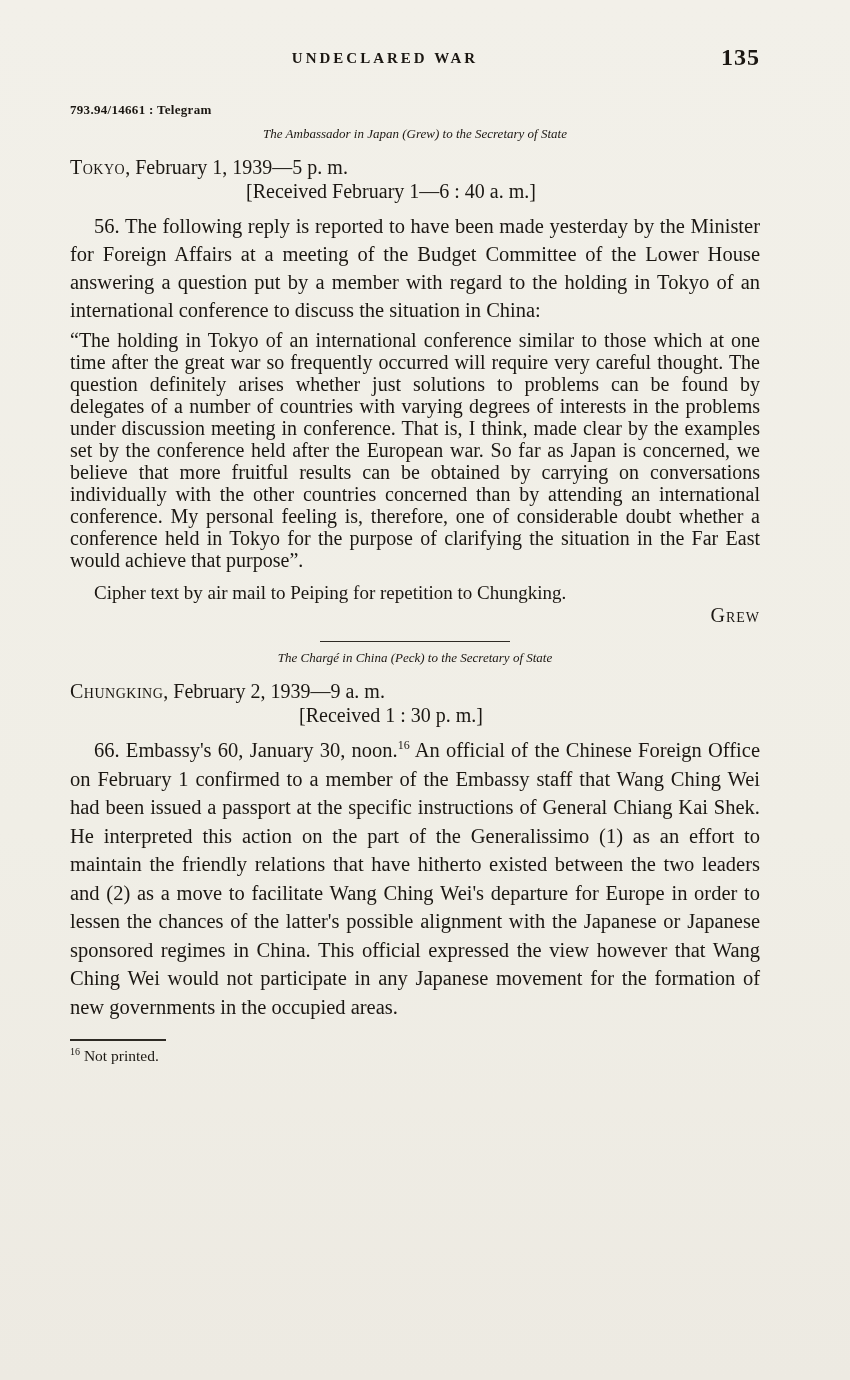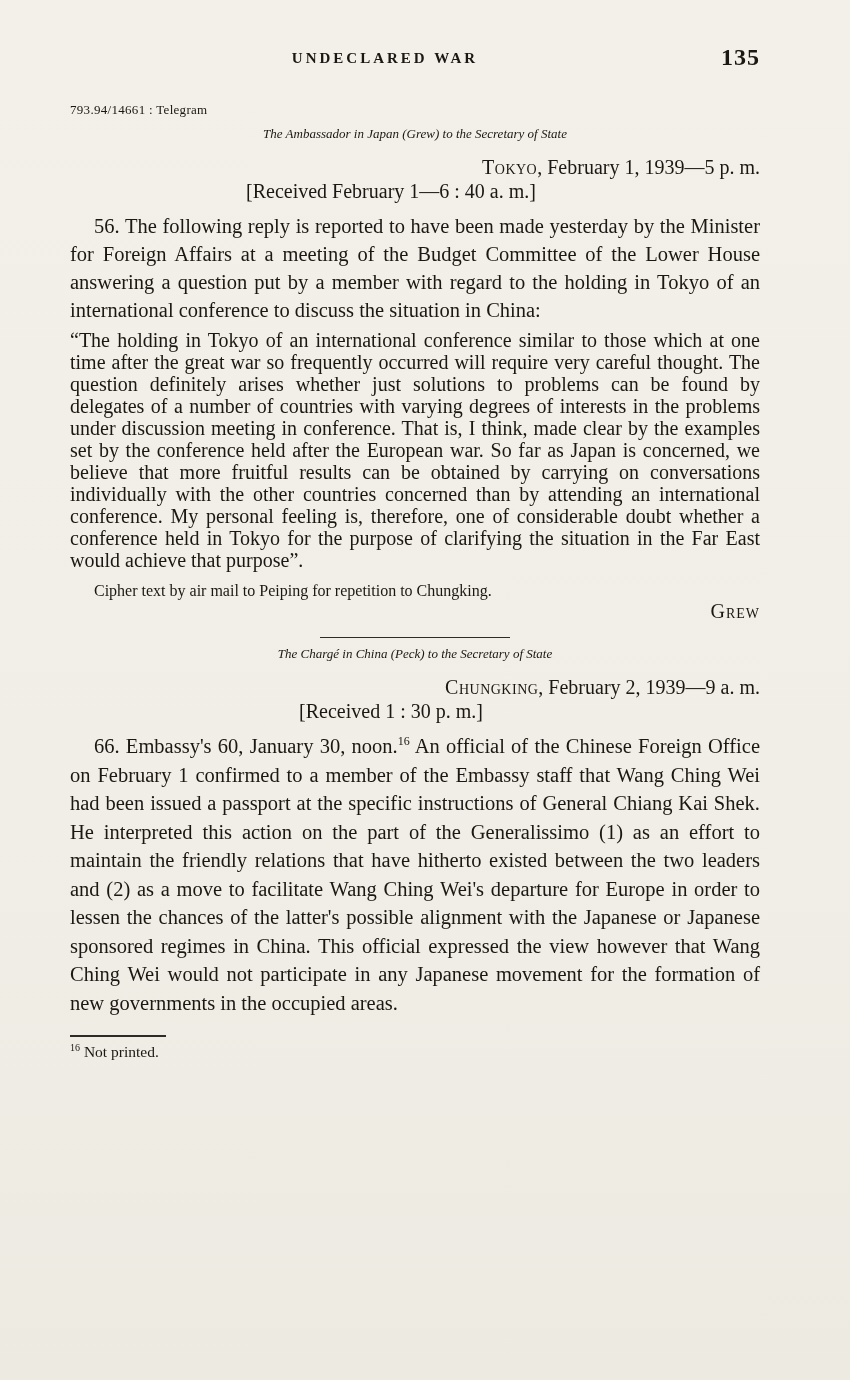--- a/index.html
+++ b/index.html
@@ -25,49 +25,49 @@
     text-align: center;
     font-size: 15px; font-weight: bold; letter-spacing: 3px;
   }
   .page-number {
     position: absolute; right: 0; top: -2px;
     font-size: 24px; font-weight: bold; letter-spacing: 1px;
   }
 
   .file-ref {
     margin: 24px 0 0 0;
-    font-size: 13px; font-weight: normal; letter-spacing: 0.3px;
+    font-size: 13px; font-weight: bold; letter-spacing: 0.3px;
   }
 
   .tg-title {
     margin: 8px 0 0 0;
     text-align: center;
     font-style: italic;
     font-size: 13px;
   }
 
-  .dateline { margin: 14px 0 0 0; text-align: right; font-size: 20px; }
+  .dateline { margin: 14px 0 0 0; text-align: left; font-size: 20px; }
   .sc { font-variant: small-caps; letter-spacing: 0.5px; }
   .received { margin: 1px 0 0 0; text-align: center; padding-right: 48px; font-size: 20px; }
 
   p.body {
     margin: 9px 0 0 0;
     font-size: 20.5px;
     line-height: 28px;
     text-align: justify;
     text-indent: 24px;
   }
   p.quote {
     margin: 5px 0 0 0;
     font-size: 20px;
     line-height: 22px;
     text-align: justify;
     text-indent: 0;
   }
-  p.closing { margin: 11px 0 0 0; font-size: 16px; text-indent: 24px; }
+  p.closing { margin: 11px 0 0 0; font-size: 19px; text-indent: 24px; }
   p.signature { margin: 0; text-align: right; font-size: 20px; letter-spacing: 1px; }
 
   .divider {
     width: 190px; height: 0;
     border-top: 1.6px solid #2e2a24;
     margin: 14px auto 8px auto;
   }
 
   p.para2 { line-height: 28.5px; }
 

